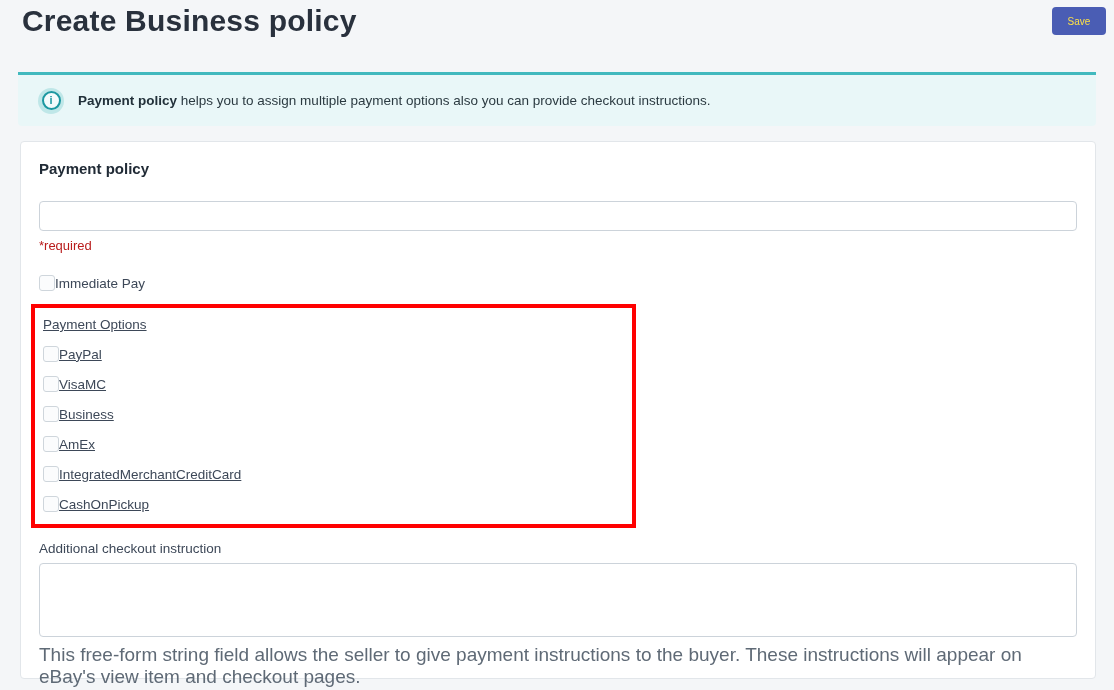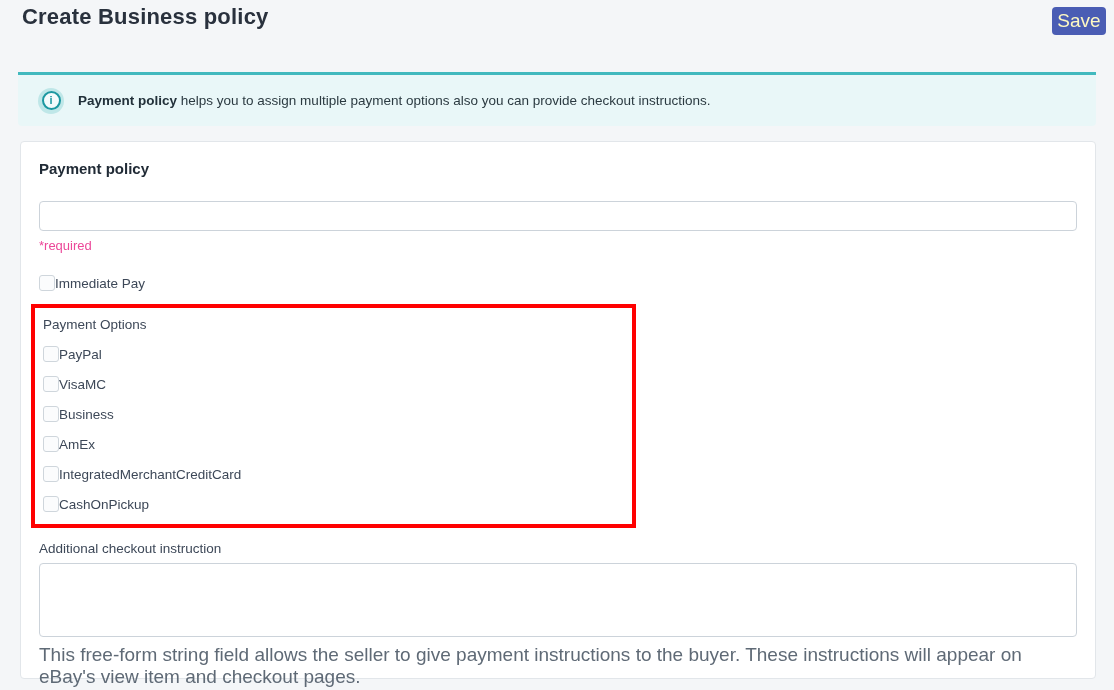--- a/index.html
+++ b/index.html
@@ -13,33 +13,33 @@
 
   
   .page-header {
     display: flex;
     align-items: flex-start;
     justify-content: space-between;
     padding: 2px 8px 0 22px;
     height: 52px;
   }
   .page-title {
-    font-size: 22px;
+    font-size: 30px;
     font-weight: 700;
     color: #29313d;
     letter-spacing: 0.2px;
     padding-top: 2px;
   }
   .save-btn {
     background: #4a5db4;
-    color: #fef9c3;
+    color: #fde047;
     border: none;
     border-radius: 4px;
     font-family: "Liberation Sans", sans-serif;
-    font-size: 19px;
+    font-size: 10px;
     width: 54px;
     height: 28px;
     margin-top: 5px;
     cursor: pointer;
   }
 
   
   .info-banner {
     margin: 20px 18px 0 18px;
     background: #e9f7f8;
@@ -108,21 +108,21 @@
     border-radius: 4px;
     background: #ffffff;
     font-family: "Liberation Sans", sans-serif;
     font-size: 13.5px;
     color: #3d4858;
     padding: 0 8px;
     outline: none;
   }
   .required-note {
     font-size: 13px;
-    color: #ec4899;
+    color: #b91c1c;
     margin-top: 7px;
   }
 
   .checkbox-row {
     display: flex;
     align-items: center;
   }
   .checkbox-row input[type="checkbox"] {
     appearance: none;
     -webkit-appearance: none;
@@ -141,20 +141,21 @@
   }
   .immediate-pay-row { margin-top: 22px; }
 
   
   .annotation-box {
     margin-top: 13px;
     margin-left: -8px;
     width: 605px;
     border: 4px solid #ff0000;
     padding: 9px 8px 12px 6px;
+    text-decoration: underline;
   }
   .annotation-box .field-label { margin-left: 2px; }
   .annotation-box .checkbox-row { margin-top: 14px; margin-left: 2px; }
 
   
   .instruction-label { margin-top: 13px; }
   .textarea-input {
     display: block;
     width: 100%;
     height: 74px;

